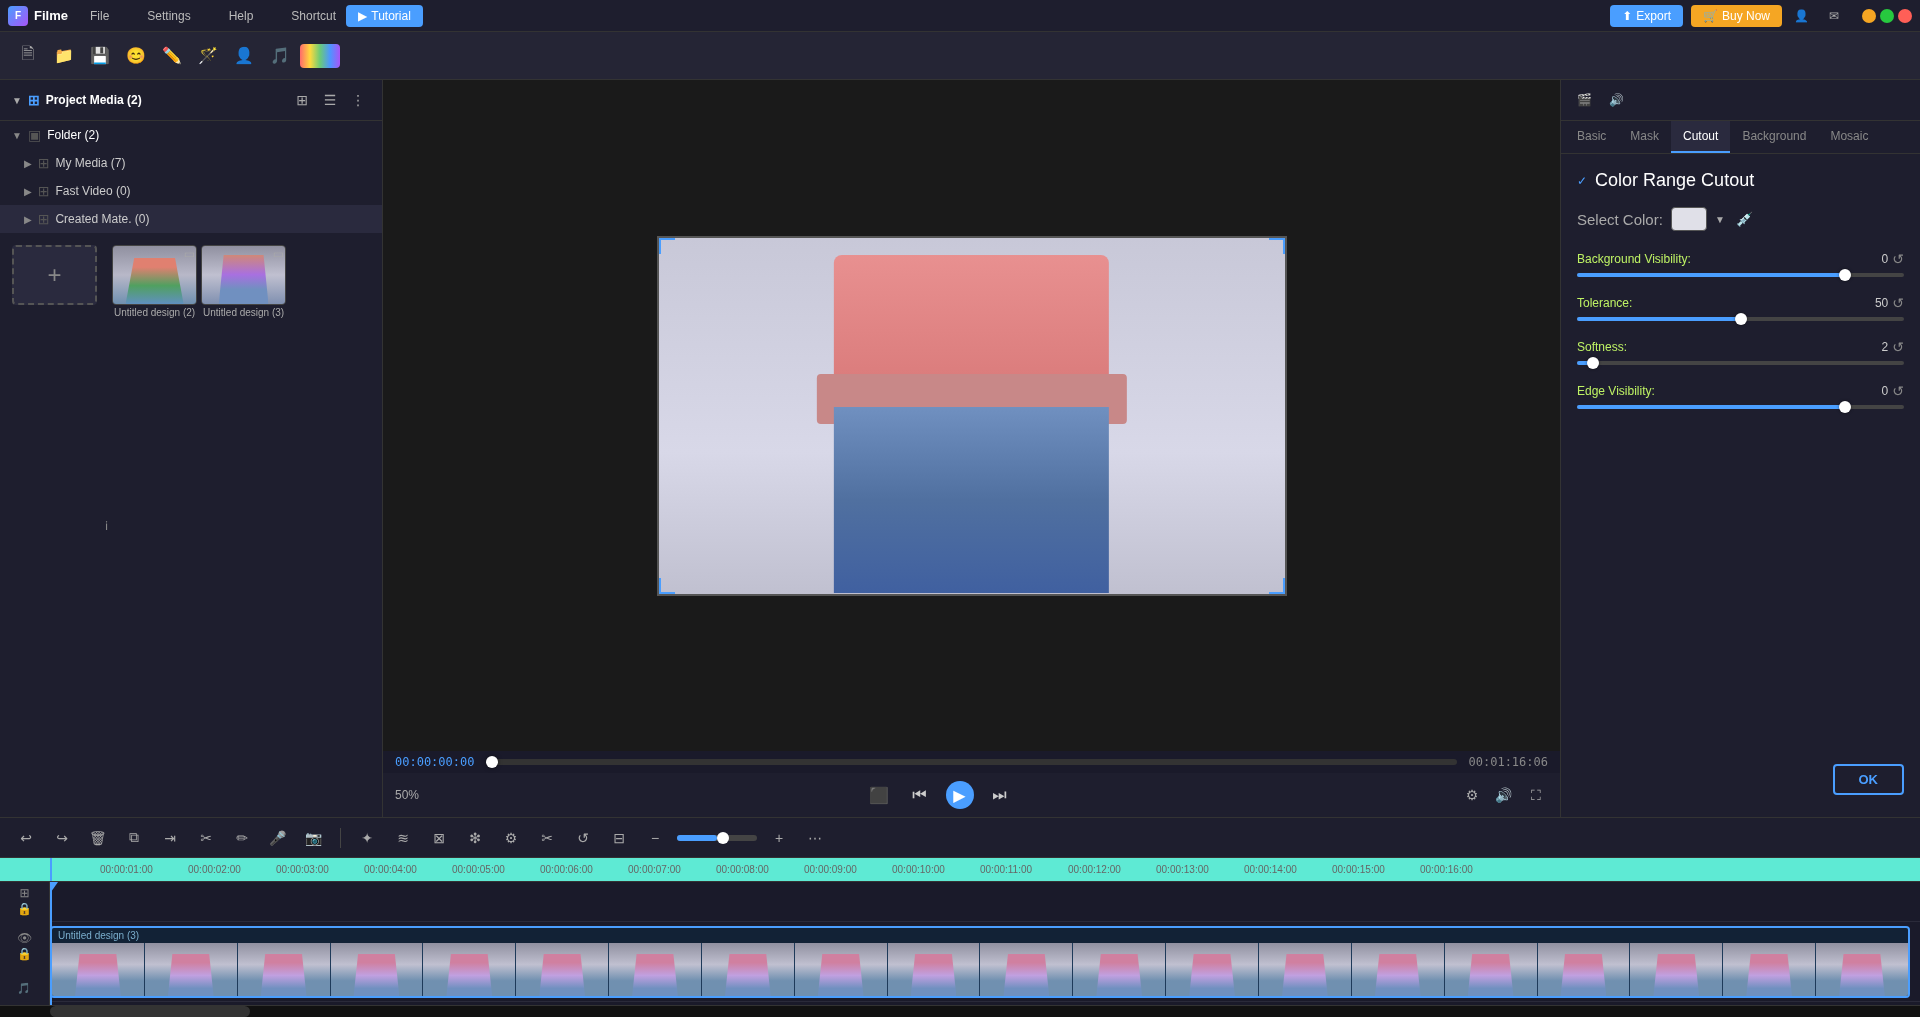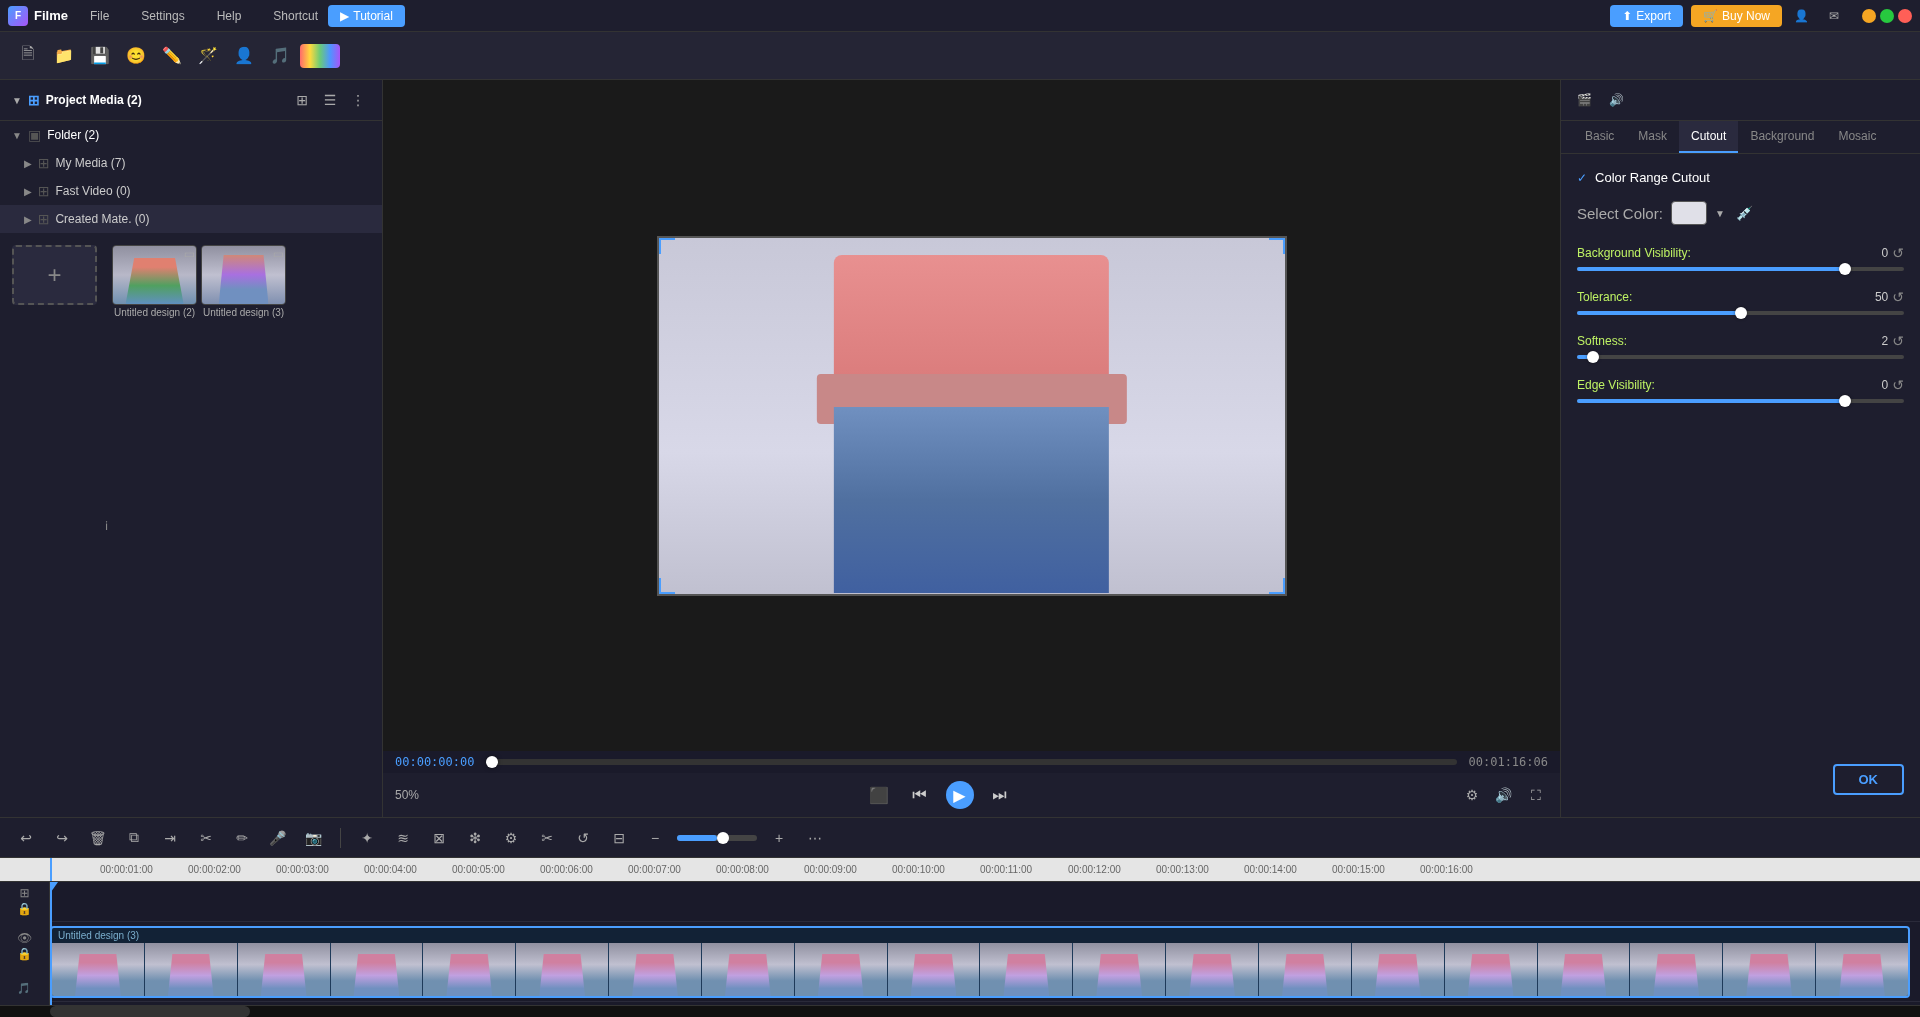--- a/index.html
+++ b/index.html
@@ -2,21 +2,21 @@
 <html><head>
   <meta charset="utf-8">
   <style>
     * { margin: 0; padding: 0; box-sizing: border-box; }
     body { background: #1a1a2e; color: #ccc; font-family: 'Segoe UI', Arial, sans-serif; font-size: 12px; overflow: hidden; width: 1920px; height: 1017px; }
 
     
     #titlebar { display: flex; align-items: center; height: 32px; background: #1e1e2e; border-bottom: 1px solid #333; padding: 0 8px; }
     #titlebar .logo { display: flex; align-items: center; gap: 6px; color: #fff; font-weight: bold; font-size: 13px; margin-right: 12px; }
     #titlebar .logo-icon { width: 20px; height: 20px; background: linear-gradient(135deg, #4a9eff, #a855f7); border-radius: 4px; display: flex; align-items: center; justify-content: center; color: #fff; font-size: 10px; font-weight: bold; }
-    #titlebar .menu-items { display: flex; gap: 12px; }
+    #titlebar .menu-items { display: flex; gap: 18px; }
     #titlebar .menu-item { padding: 4px 10px; color: #bbb; cursor: pointer; border-radius: 4px; font-size: 12px; }
     #titlebar .title-center { flex: 1; text-align: center; color: #888; font-size: 12px; }
     #titlebar .tutorial-btn { background: #4a9eff; color: #fff; border: none; padding: 4px 12px; border-radius: 4px; font-size: 12px; cursor: pointer; display: flex; align-items: center; gap: 4px; }
     #titlebar .right-actions { display: flex; align-items: center; gap: 8px; margin-left: 12px; }
     #titlebar .export-btn { background: #4a9eff; color: #fff; border: none; padding: 4px 12px; border-radius: 4px; font-size: 12px; cursor: pointer; display: flex; align-items: center; gap: 4px; }
     #titlebar .buynow-btn { background: #f5a623; color: #fff; border: none; padding: 4px 12px; border-radius: 4px; font-size: 12px; cursor: pointer; display: flex; align-items: center; gap: 4px; }
     #titlebar .win-controls { display: flex; gap: 4px; margin-left: 8px; }
     #titlebar .win-btn { width: 14px; height: 14px; border-radius: 50%; cursor: pointer; }
     #titlebar .win-min { background: #f5a623; }
     #titlebar .win-max { background: #27c93f; }
@@ -70,29 +70,29 @@
     .ctrl-btn.play { background: #4a9eff; color: #fff; border-radius: 50%; }
     .right-controls { display: flex; align-items: center; gap: 8px; }
     .ctrl-icon-btn { width: 24px; height: 24px; display: flex; align-items: center; justify-content: center; color: #aaa; cursor: pointer; font-size: 14px; }
 
     
     #right-panel { width: 360px; background: #1e1e2e; border-left: 1px solid #333; display: flex; flex-direction: column; }
     #right-panel-header { display: flex; align-items: center; padding: 8px 12px; border-bottom: 1px solid #333; gap: 8px; }
     .rp-icon { width: 24px; height: 24px; display: flex; align-items: center; justify-content: center; color: #aaa; cursor: pointer; }
 
     
-    #tabs { display: flex; border-bottom: 1px solid #333; padding: 0 12px; }
+    #tabs { display: flex; border-bottom: 1px solid #333; padding: 0 4px; }
     .tab { padding: 8px 12px; color: #888; cursor: pointer; font-size: 12px; border-bottom: 2px solid transparent; }
     .tab.active { color: #fff; border-bottom-color: #4a9eff; background: #2a2a3e; }
 
     
     #cutout-content { padding: 16px; flex: 1; overflow-y: auto; }
     .color-range-header { display: flex; align-items: center; gap: 8px; margin-bottom: 16px; }
     .color-range-check { color: #4a9eff; }
-    .color-range-label { color: #fff; font-size: 13px; font-weight: 500; }
+    .color-range-label { color: #fff; font-size: 18px; font-weight: 500; }
 
     .select-color-row { display: flex; align-items: center; gap: 8px; margin-bottom: 20px; }
     .select-color-label { color: #aaa; font-size: 15px; flex: 0 0 auto; }
     .color-swatch { width: 36px; height: 24px; background: #e0e0e8; border-radius: 4px; border: 1px solid #555; cursor: pointer; }
     .dropdown-arrow { color: #aaa; font-size: 10px; cursor: pointer; }
     .eyedropper-btn { width: 24px; height: 24px; display: flex; align-items: center; justify-content: center; color: #aaa; cursor: pointer; font-size: 14px; }
 
     .slider-row { margin-bottom: 18px; }
     .slider-label-row { display: flex; align-items: center; justify-content: space-between; margin-bottom: 6px; }
     .slider-label { color: #bef264; font-size: 12px; }
@@ -107,21 +107,21 @@
     #right-panel { position: relative; }
 
     
     #timeline { height: 200px; background: #1a1a2a; border-top: 1px solid #333; display: flex; flex-direction: column; }
     #timeline-toolbar { display: flex; align-items: center; height: 40px; padding: 0 12px; gap: 8px; border-bottom: 1px solid #333; background: #1e1e2e; }
     .tl-btn { width: 28px; height: 28px; display: flex; align-items: center; justify-content: center; color: #aaa; cursor: pointer; font-size: 14px; border-radius: 4px; }
     .tl-time-display { flex: 1; text-align: center; color: #aaa; font-size: 12px; font-family: monospace; }
     .tl-sep { width: 1px; height: 20px; background: #444; margin: 0 4px; }
 
     #timeline-body { flex: 1; display: flex; flex-direction: column; overflow: hidden; }
-    #timeline-ruler { height: 24px; background: #e5e5e5; border-bottom: 1px solid #333; display: flex; align-items: center; padding: 0 0 0 50px; overflow: hidden; }
+    #timeline-ruler { height: 24px; background: #5eead4; border-bottom: 1px solid #333; display: flex; align-items: center; padding: 0 0 0 50px; overflow: hidden; }
     .ruler-mark { font-size: 10px; color: #666; flex-shrink: 0; width: 88px; text-align: left; }
 
     #timeline-tracks { flex: 1; position: relative; overflow: hidden; }
     .track-area { display: flex; height: 100%; }
 
     
     #timeline-scrollbar { height: 12px; background: #111; border-top: 1px solid #333; }
     .scrollbar-thumb { height: 100%; width: 200px; background: #333; border-radius: 6px; margin: 0 50px; }
   </style>
 </head>

